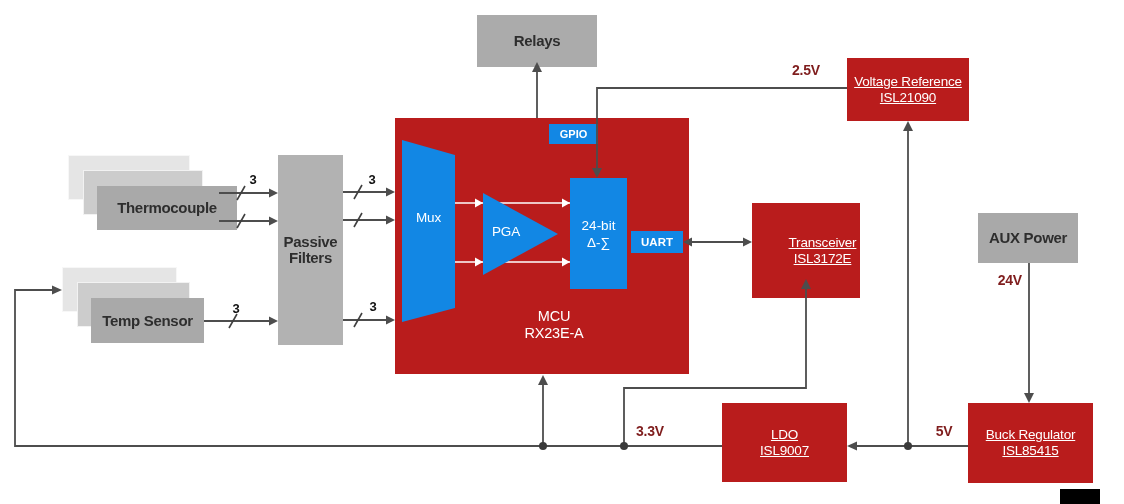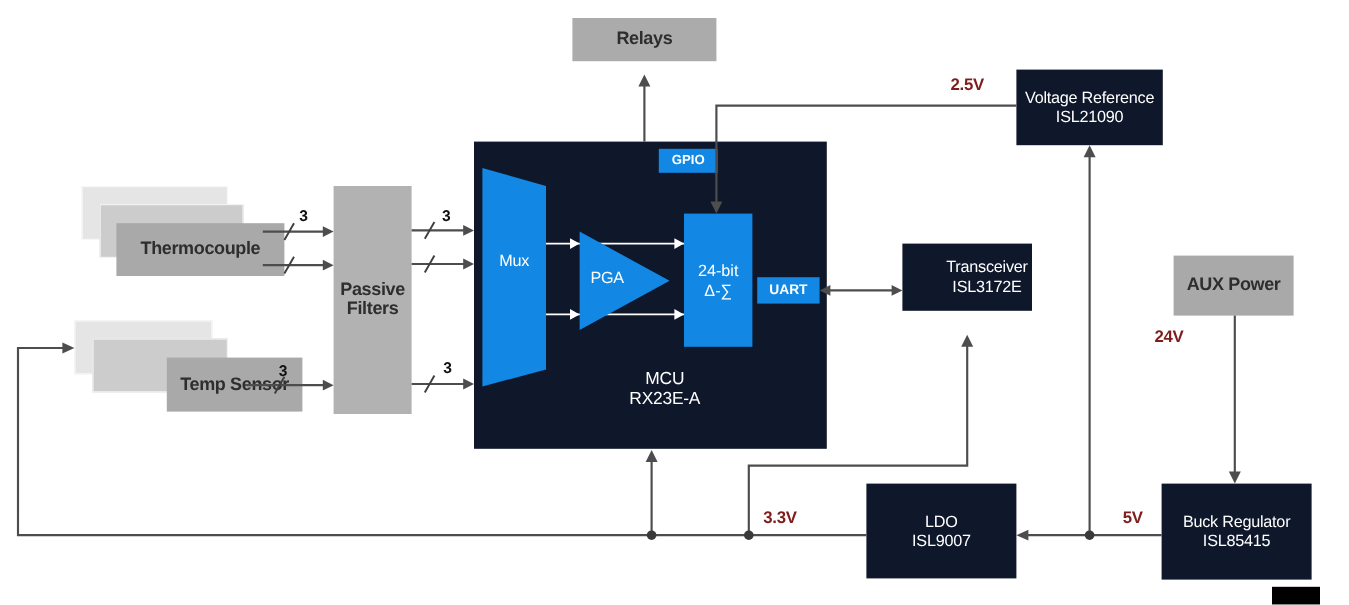--- a/index.html
+++ b/index.html
@@ -3,21 +3,21 @@
 <meta charset="utf-8">
 <style>
   html,body{margin:0;padding:0;background:#ffffff;}
   #canvas{
     position:relative;width:1124px;height:504px;background:#ffffff;
     font-family:"Liberation Sans",sans-serif;overflow:hidden;
   }
   .abs{position:absolute;box-sizing:border-box;}
   
   .box{display:flex;flex-direction:column;align-items:center;justify-content:center;text-align:center;}
-  .navy{background:#0f172a;color:#ffffff;font-size:13.5px;line-height:16px;letter-spacing:-0.2px;}
+  .navy{background:#b91c1c;color:#ffffff;font-size:13.5px;line-height:16px;letter-spacing:-0.2px;text-decoration:underline;}
   .blue{background:#1287e4;color:#ffffff;}
   .grayblock{background:#a9a9a9;color:#2e2e2e;font-weight:bold;font-size:15px;line-height:16px;letter-spacing:-0.3px;}
   .stack-back{background:#e5e5e5;border:1px solid #f7f7f7;}
   .stack-mid{background:#cccccc;border:1px solid #f2f2f2;}
   .netlabel{color:#7f1d1d;font-weight:bold;font-size:14px;letter-spacing:-0.2px;}
   .buslabel{color:#111111;font-weight:bold;font-size:13px;text-align:center;}
   .shapelabel{color:#ffffff;font-size:13.5px;text-align:center;letter-spacing:-0.2px;}
   svg{pointer-events:none;}
 </style>
 </head>
@@ -26,30 +26,30 @@
 <div id="canvas">
 
   <div class="abs stack-back" style="left:68px;top:155px;width:122px;height:45px;"></div>
   <div class="abs stack-mid" style="left:83px;top:170px;width:120px;height:45px;"></div>
   <div class="abs box grayblock" style="left:97px;top:186px;width:140px;height:44px;">
     <span>Thermocouple</span>
   </div>
 
   <div class="abs stack-back" style="left:62px;top:267px;width:115px;height:45px;"></div>
   <div class="abs stack-mid" style="left:77px;top:282px;width:113px;height:45px;"></div>
-  <div class="abs box grayblock" style="left:91px;top:298px;width:113px;height:45px;margin-left:48px;">
+  <div class="abs box grayblock" style="left:91px;top:298px;width:113px;height:45px;">
     <span>Temp Sensor</span>
   </div>
 
   <div class="abs box grayblock" style="left:278px;top:155px;width:65px;height:190px;background:#b2b2b2;">
     <span>Passive</span>
     <span>Filters</span>
   </div>
 
-  <div class="abs box grayblock" style="left:477px;top:15px;width:120px;height:36px;background:#ababab;">
+  <div class="abs box grayblock" style="left:477px;top:15px;width:120px;height:52px;background:#ababab;">
     <span>Relays</span>
   </div>
 
   <div class="abs navy" style="left:395px;top:118px;width:294px;height:256px;"></div>
   <div class="abs box blue" style="left:513px;top:124px;width:49px;height:20px;font-size:11px;font-weight:bold;margin-left:36px;">
     <span>GPIO</span>
   </div>
   <div class="abs box blue" style="left:570px;top:178px;width:57px;height:111px;font-size:13.5px;line-height:17px;">
     <span>24-bit</span>
     <span>Δ-∑</span>
@@ -60,21 +60,21 @@
   <div class="abs" style="left:395px;top:308px;width:294px;text-align:center;color:#ffffff;font-size:14.5px;line-height:17px;letter-spacing:-0.2px;margin-left:12px;">
     <div>MCU</div>
     <div>RX23E-A</div>
   </div>
 
   <div class="abs box navy" style="left:847px;top:58px;width:122px;height:63px;">
     <span>Voltage Reference</span>
     <span>ISL21090</span>
   </div>
 
-  <div class="abs box navy" style="left:752px;top:203px;width:108px;height:56px;padding-left:33px;">
+  <div class="abs box navy" style="left:752px;top:203px;width:108px;height:95px;padding-left:33px;">
     <span>Transceiver</span>
     <span>ISL3172E</span>
   </div>
 
   <div class="abs box grayblock" style="left:978px;top:213px;width:100px;height:50px;">
     <span>AUX Power</span>
   </div>
 
   <div class="abs box navy" style="left:968px;top:403px;width:125px;height:80px;">
     <span>Buck Regulator</span>
@@ -166,21 +166,21 @@
       <circle cx="543" cy="446" r="4"></circle>
       <circle cx="624" cy="446" r="4"></circle>
       <circle cx="908" cy="446" r="4"></circle>
     </g>
   </svg>
 
   <div class="abs shapelabel" style="left:402px;top:210px;width:53px;z-index:6;">Mux</div>
   <div class="abs shapelabel" style="left:481px;top:224px;width:50px;z-index:6;">PGA</div>
 
   <div class="abs netlabel" style="left:770px;top:62px;width:50px;text-align:right;">2.5V</div>
-  <div class="abs netlabel" style="left:962px;top:272px;width:60px;text-align:left;">24V</div>
+  <div class="abs netlabel" style="left:962px;top:272px;width:60px;text-align:right;">24V</div>
   <div class="abs netlabel" style="left:914px;top:423px;width:60px;text-align:center;">5V</div>
   <div class="abs netlabel" style="left:620px;top:423px;width:60px;text-align:center;">3.3V</div>
 
   <div class="abs buslabel" style="left:245px;top:172px;width:16px;">3</div>
   <div class="abs buslabel" style="left:228px;top:301px;width:16px;">3</div>
   <div class="abs buslabel" style="left:364px;top:172px;width:16px;">3</div>
   <div class="abs buslabel" style="left:365px;top:299px;width:16px;">3</div>
 
 </div>
 

